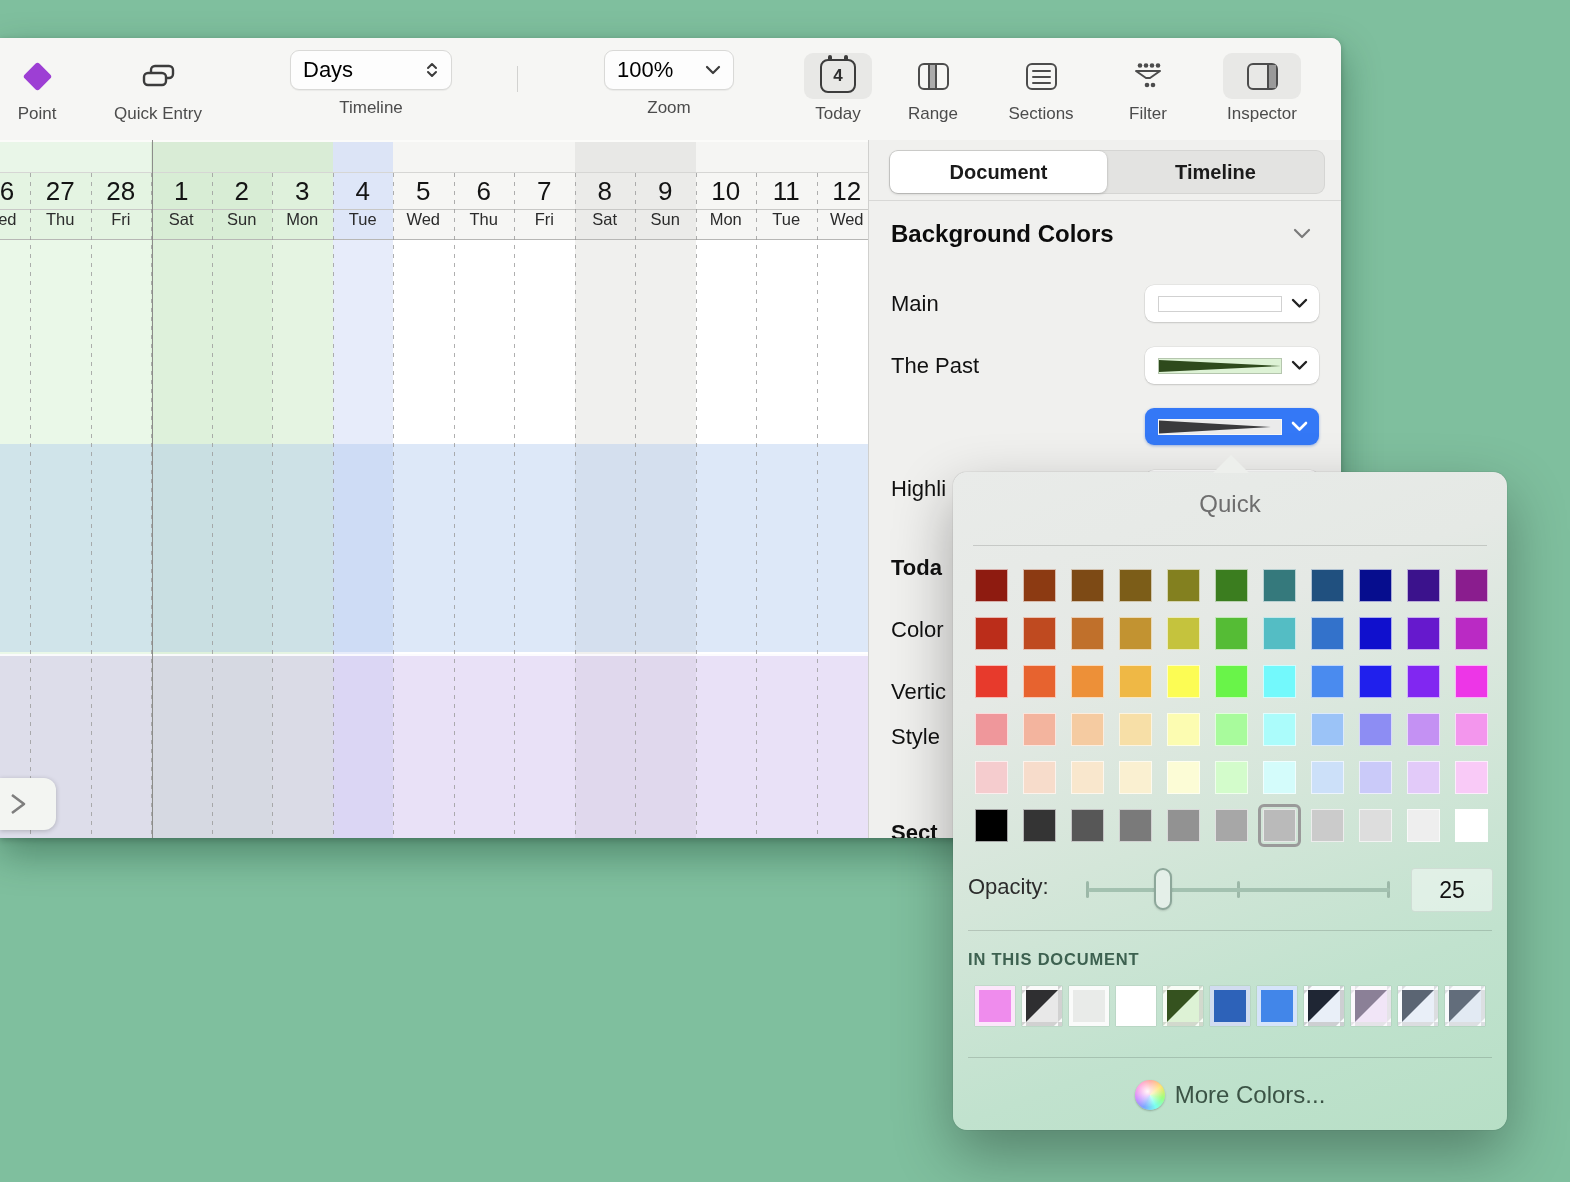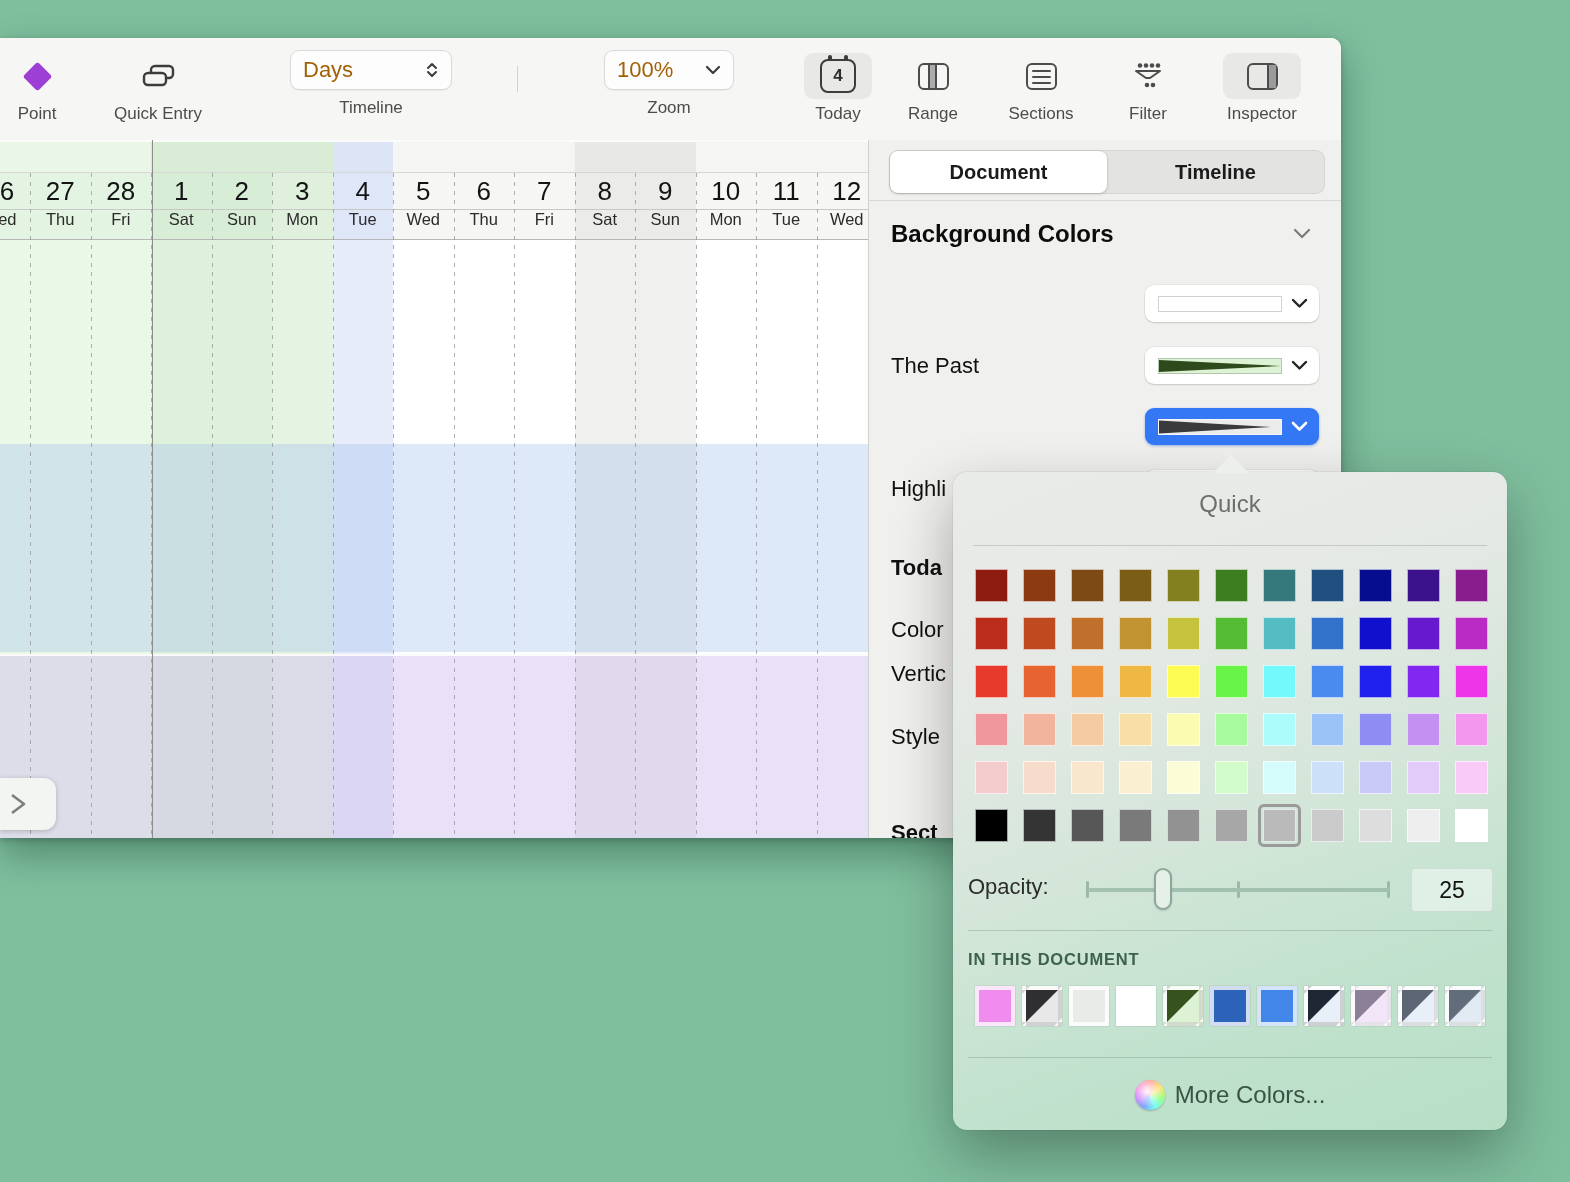--- a/index.html
+++ b/index.html
@@ -10,21 +10,21 @@
     border-radius:0 10px 0 0;box-shadow:0 16px 38px rgba(10,55,35,.40),0 2px 6px rgba(0,0,0,.22);}
   
   .toolbar{position:absolute;left:0;top:0;right:0;height:102px;background:#f6f6f4;
     border-bottom:1px solid #c7c7c5;border-radius:0 10px 0 0;}
   .titem{position:absolute;top:12px;text-align:center;}
   .ticon{height:52px;display:flex;align-items:center;justify-content:center;}
   .tlabel{margin-top:2px;font-size:17px;color:#4c4c4c;}
   .diamond{width:21px;height:21px;background:#9d3fd4;transform:rotate(45deg);border-radius:3px;}
   .ctrl-btn{display:flex;align-items:center;justify-content:space-between;background:#fdfdfd;
     border:1px solid #d9d9d7;border-radius:9px;height:38px;padding:0 12px;box-shadow:0 1px 1px rgba(0,0,0,.05);}
-  .ctrl-txt{font-size:22px;color:#a16207;}
+  .ctrl-txt{font-size:22px;color:#000000;}
   .icon-bg{background:#e8e8e6;border-radius:9px;width:68px;height:46px;display:flex;align-items:center;justify-content:center;}
   .cal{position:relative;width:32px;height:30px;border:2.5px solid #3c3c3c;border-radius:8px;
     display:flex;align-items:center;justify-content:center;font-size:17px;font-weight:bold;color:#2e2e2e;background:transparent;}
   .cal:before,.cal:after{content:"";position:absolute;top:-6px;width:4px;height:6px;background:#3c3c3c;border-radius:2px;}
   .cal:before{left:6px}.cal:after{right:6px}
   .boxicon{position:relative;width:31px;height:27px;border:2.5px solid #4c4c4c;border-radius:6px;box-sizing:border-box;}
   .range-mid{position:absolute;left:8px;top:0;bottom:0;width:9px;background:#ababab;border-left:2px solid #4c4c4c;border-right:2px solid #4c4c4c;box-sizing:border-box;}
   .sect-lines{position:absolute;left:4px;right:4px;top:5px;}
   .sect-lines div{height:2.5px;background:#4c4c4c;margin-bottom:3.5px;border-radius:1px;}
   .insp-fill{position:absolute;right:0;top:0;bottom:0;width:9px;background:#9a9a9a;border-left:2px solid #4c4c4c;box-sizing:border-box;}
@@ -295,20 +295,21 @@
       <div class="segmented">
         <div class="segment sel">Document</div>
         <div class="segment">Timeline</div>
       </div>
       <div class="insp-div"></div>
       <div class="insp-h">Background Colors</div>
       <svg class="chev-gray" width="18" height="12" viewBox="0 0 18 12">
         <path d="M2 2 L9 9 L16 2" fill="none" stroke="#7a7a7a" stroke-width="2.2" stroke-linecap="round" stroke-linejoin="round"></path>
       </svg>
 
+      <div class="rowlabel" style="top:145px;">Main</div>
       <div class="drop" style="top:145px;">
         <div class="swbox"></div>
         <svg class="chev" width="17" height="11" viewBox="0 0 17 11">
           <path d="M2 2 L8.5 8.5 L15 2" fill="none" stroke="#222" stroke-width="2.4" stroke-linecap="round" stroke-linejoin="round"></path>
         </svg>
       </div>
 
       <div class="rowlabel" style="top:207px;">The Past</div>
       <div class="drop" style="top:207px;">
         <div class="swbox" id="past-swatch" style="background: rgb(221, 242, 213);">
@@ -332,21 +333,21 @@
         </svg>
       </div>
 
       <div class="rowlabel" style="top:330px;">Highli</div>
       <div class="drop" style="top:330px;">
         <div class="swbox"></div>
       </div>
 
       <div class="blabel b" style="top:415px;">Toda</div>
       <div class="blabel" style="top:477px;">Color</div>
-      <div class="blabel" style="top:521px;">Vertic</div>
+      <div class="blabel" style="top:539px;">Vertic</div>
       <div class="blabel" style="top:584px;">Style</div>
       <div class="blabel b" style="top:680px;">Sect</div>
     </div>
   </div>
 
   <div class="pop-arrow"></div>
   <div class="popover">
     <div class="none">Quick</div>
     <div class="pdiv pd1"></div>
     <div id="grid">

